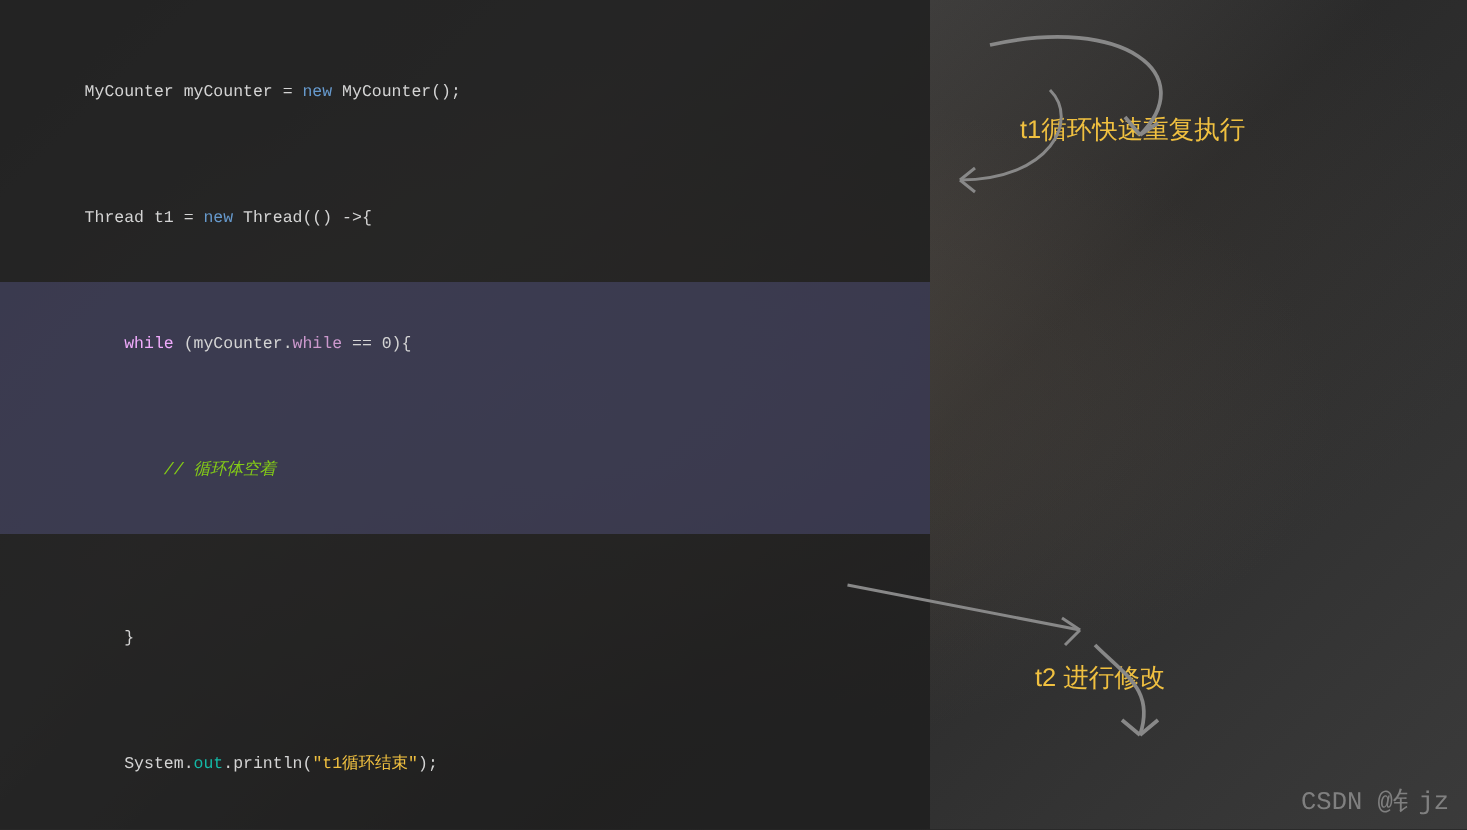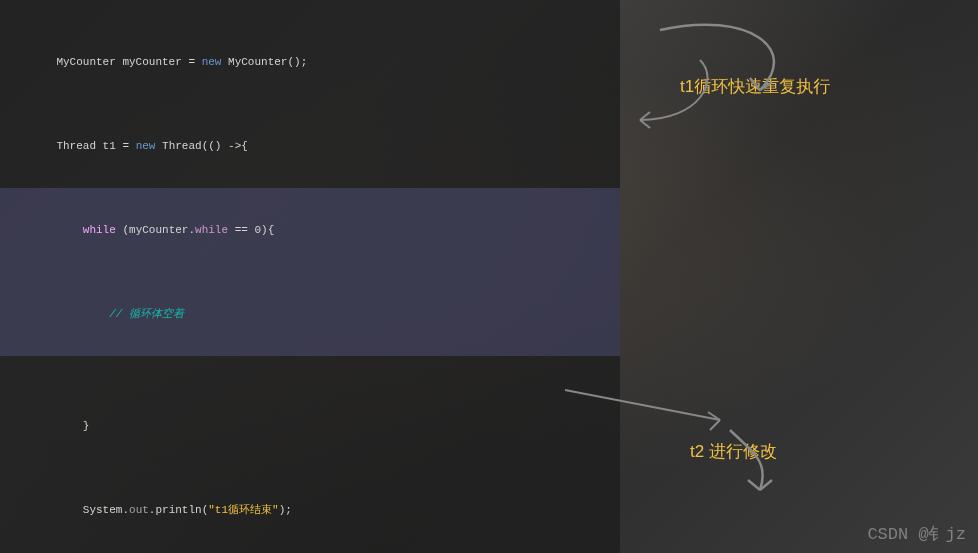--- a/index.html
+++ b/index.html
@@ -52,22 +52,22 @@
     .highlight-row {
       background: rgba(100, 100, 160, 0.35);
       display: block;
       margin: 0 -20px 0 -30px;
       padding: 0 20px 0 30px;
     }
 
     .kw { color: #f0abfc; }       
     .kw-blue { color: #6699cc; }  
     .str { color: #f0c040; }      
-    .method { color: #a3a3a3; }
-    .comment { color: #14b8a6; font-style: italic; }
+    .method { color: #14b8a6; }
+    .comment { color: #84cc16; font-style: italic; }
     .plain { color: #d4d4d4; }
     .flag-color { color: #cc99cd; }
 
     
     .annotations {
       position: absolute;
       top: 0;
       left: 620px;
       width: 358px;
       height: 100%;

